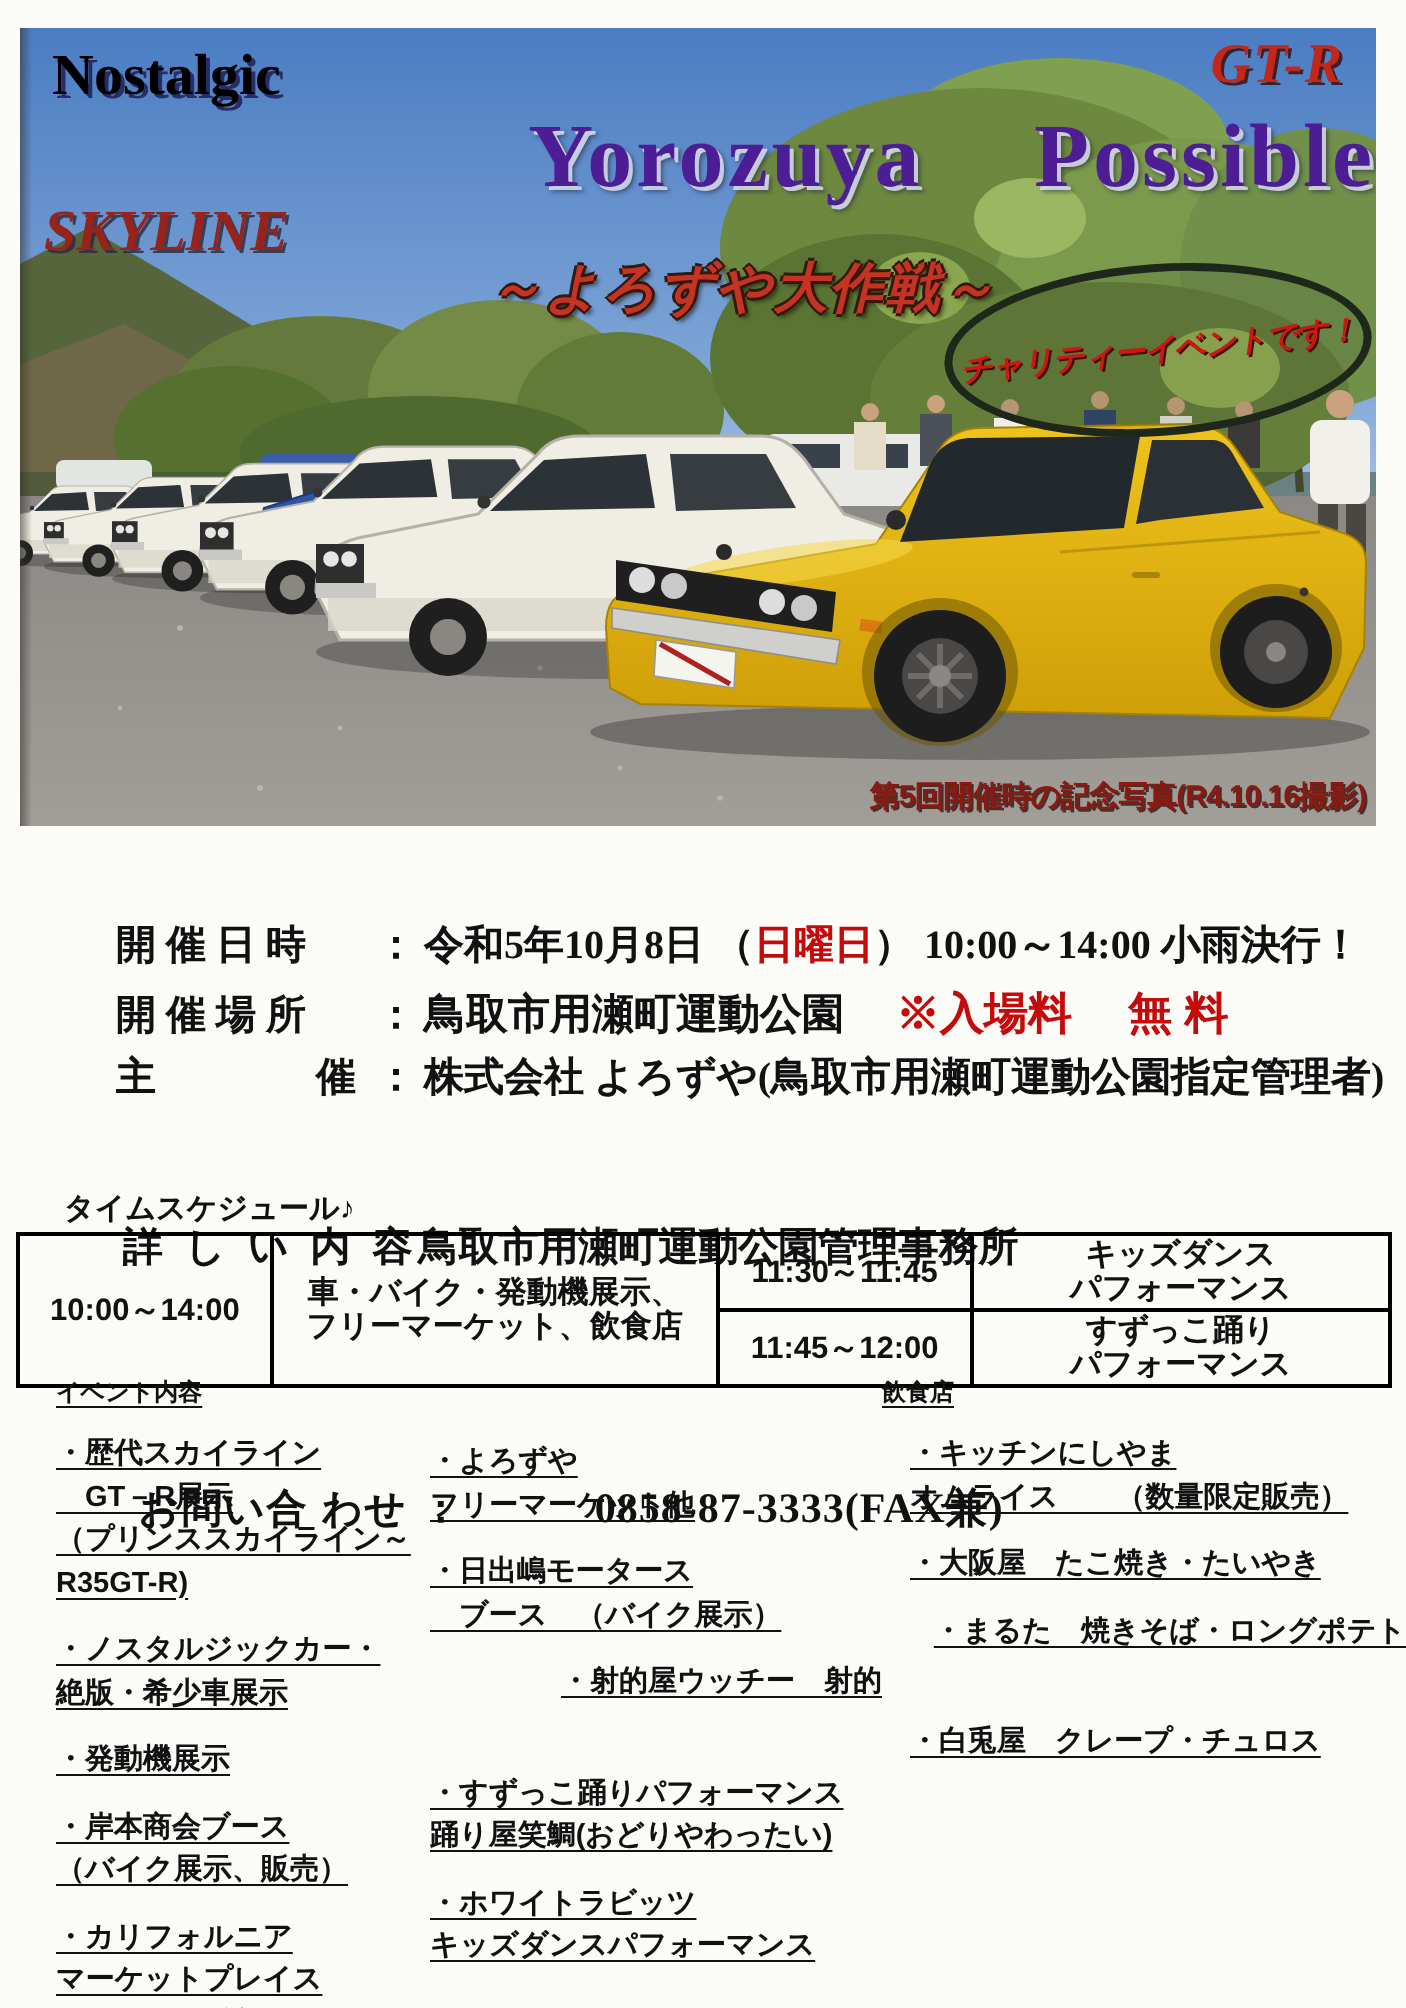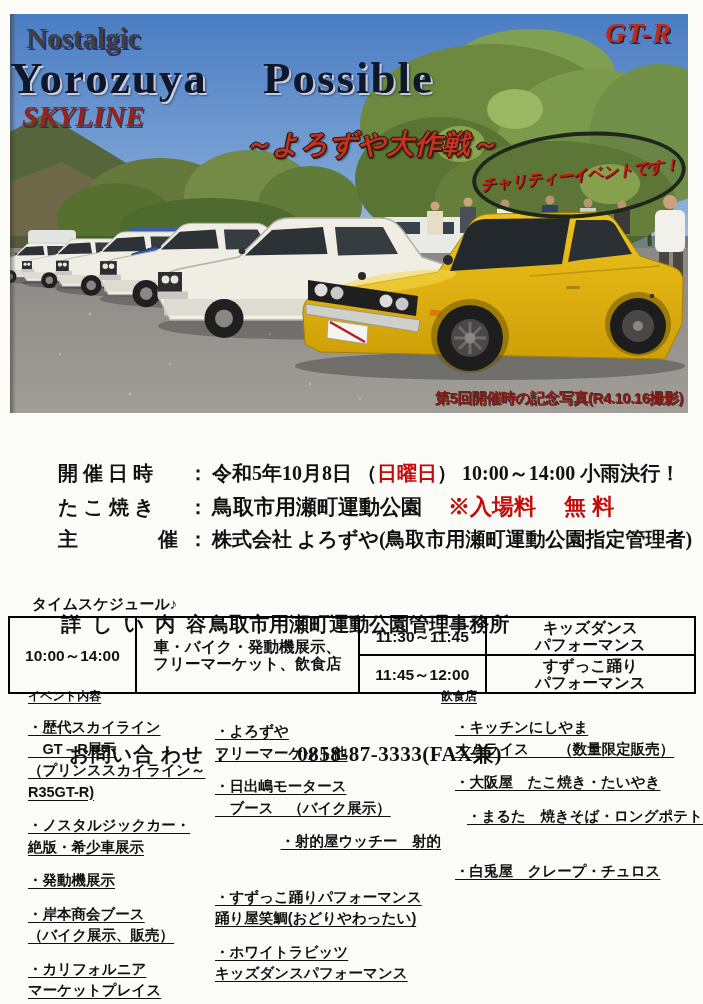--- a/index.html
+++ b/index.html
@@ -6,25 +6,25 @@
   .page{position:relative;width:703px;height:1004px;background:#fbfbf8;overflow:hidden;
         font-family:"Liberation Sans","DejaVu Sans",sans-serif;color:#111;}
 
   
   .photo{position:absolute;left:10px;top:14px;width:678px;height:399px;overflow:hidden;background:#6f9ccc;}
   .photo::before{content:"";position:absolute;left:0;top:0;bottom:0;width:6px;z-index:6;
         background:linear-gradient(90deg,rgba(55,50,45,.55),rgba(55,50,45,0));}
   .scene{position:absolute;left:0;top:0;width:100%;height:100%;}
 
   .ovl{position:absolute;z-index:7;white-space:pre;}
-  .t-nostalgic{left:16px;top:8px;font:bold 29px "Liberation Serif","DejaVu Serif",serif;color:#404040;
+  .t-nostalgic{left:16px;top:8px;font:bold 29px "Liberation Serif","DejaVu Serif",serif;color:#000000;
         text-shadow:2px 2px 0 rgba(30,30,85,.85);}
   .t-gtr{right:16px;top:3px;font:bold italic 28px "Liberation Serif",serif;color:#c22718;
         text-shadow:1.5px 1.5px 0 rgba(50,10,10,.8);letter-spacing:1px;}
-  .t-main{left:0;right:0;top:38px;text-align:left;font:bold 45px "Liberation Serif",serif;color:#0f172a;
+  .t-main{left:0;right:0;top:38px;text-align:right;font:bold 45px "Liberation Serif",serif;color:#4c1d95;
         letter-spacing:2px;word-spacing:42px;
         text-shadow:2px 2px 0 rgba(220,224,238,.85),3px 3px 2px rgba(35,35,60,.55);}
   .t-skyline{left:12px;top:86px;font:bold italic 29px "Liberation Serif",serif;color:#97231b;
         text-shadow:1.5px 1.5px 0 rgba(40,40,60,.8);}
   .t-meeting{right:6px;top:90px;font:bold 29px "Liberation Serif",serif;color:#a82c1e;
         text-shadow:1.5px 1.5px 0 rgba(40,40,50,.8);}
   .t-sub{left:0;right:0;top:112px;text-align:center;font:bold italic 27px "Liberation Sans",sans-serif;color:#c53422;
         text-shadow:-1.5px 0 #33190f,1.5px 0 #33190f,0 -1.5px #33190f,0 1.5px #33190f,2px 2px 2px rgba(20,10,5,.6);
         letter-spacing:1px;margin-left:45px;}
   .badge{position:absolute;right:2px;top:118px;width:206px;height:78px;z-index:7;
@@ -244,21 +244,21 @@
       <span class="badge-text">チャリティーイベントです！</span>
     </div>
     <div class="caption">第5回開催時の記念写真(R4.10.16撮影)</div>
   </div>
 
   <div class="details">
     <div class="drow">
       <span class="dlabel">開催日時</span><span class="dsep">：</span><span class="dval"><span>令和5年10月8日 （</span><span class="red">日曜日</span><span>） 10:00～14:00 小雨決行！</span></span>
     </div>
     <div class="drow">
-      <span class="dlabel">たこ焼き</span><span class="dsep">：</span><span class="place">鳥取市用瀬町運動公園</span><span class="fee">※入場料　 無 料</span>
+      <span class="dlabel">開催場所</span><span class="dsep">：</span><span class="place">鳥取市用瀬町運動公園</span><span class="fee">※入場料　 無 料</span>
     </div>
     <div class="drow">
       <span class="dlabel">主　　　催</span><span class="dsep">：</span><span class="dval">株式会社 よろずや(鳥取市用瀬町運動公園指定管理者)</span>
     </div>
   </div>
 
   <div class="contact">
     <div class="c-line1">
       <span class="clabel">詳 し い 内 容</span><span class="cval">鳥取市用瀬町運動公園管理事務所</span>
     </div>

